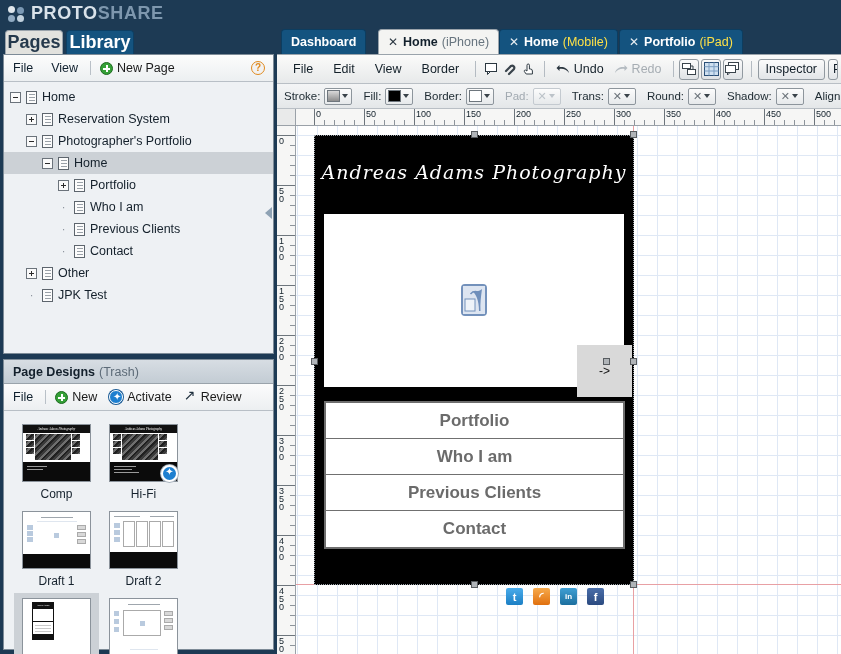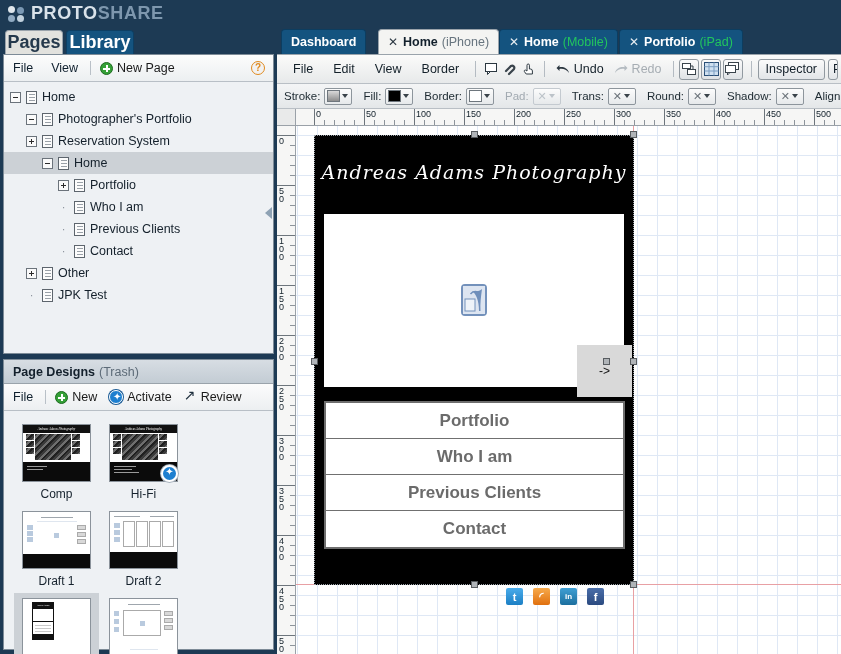--- a/index.html
+++ b/index.html
@@ -160,21 +160,21 @@
   .mtab {
     position: absolute; top: 2px; height: 25px; border-radius: 4px 4px 0 0;
     display: flex; align-items: center; padding: 0 9px; cursor: pointer;
     font-size: 12.5px; white-space: nowrap;
   }
   .mtab.inactive { background: #14537f; color: #ffffff; border: 1px solid #0c3d60; border-bottom: none; }
   .mtab.active { background: #f4f4f2; color: #12202c; border: 1px solid #9aa3ab; border-bottom: none; }
   .mtab .x { margin-right: 5px; font-size: 12px; opacity: 0.9; }
   .mtab .nm { font-weight: bold; }
   .mtab .sub { margin-left: 4px; }
-  .mtab.inactive .sub { color: #22c55e; }
+  .mtab.inactive .sub { color: #fde047; }
   .mtab.active .sub { color: #68757f; }
   #mtab-dash { left: 4px; text-align: right; }
   #mtab-home-iphone { left: 101px; }
   #mtab-home-mobile { left: 222px; }
   #mtab-portfolio-ipad { left: 342px; }
 
   .editorchrome {
     position: absolute; left: 0; top: 27px; width: 564px; height: 600px;
     background: #f1f1ef; border-top: 1px solid #9aa3ab;
   }
@@ -341,28 +341,28 @@
         </div>
         <div class="help-icon">?</div>
       </div>
       <div class="tree" id="page-tree">
           <div class="trow" style="padding-left: 6px;">
             <span class="tog "></span>
             <span class="pgicon"></span>
             <span class="tlabel">Home</span>
           </div>
           <div class="trow" style="padding-left: 22px;">
+            <span class="tog plus"></span>
+            <span class="pgicon"></span>
+            <span class="tlabel">Reservation System</span>
+          </div>
+          <div class="trow" style="padding-left: 22px;">
             <span class="tog "></span>
             <span class="pgicon"></span>
             <span class="tlabel">Photographer's Portfolio</span>
-          </div>
-          <div class="trow" style="padding-left: 22px;">
-            <span class="tog plus"></span>
-            <span class="pgicon"></span>
-            <span class="tlabel">Reservation System</span>
           </div>
           <div class="trow sel" style="padding-left: 38px;">
             <span class="tog "></span>
             <span class="pgicon"></span>
             <span class="tlabel">Home</span>
           </div>
           <div class="trow" style="padding-left: 54px;">
             <span class="tog plus"></span>
             <span class="pgicon"></span>
             <span class="tlabel">Portfolio</span>

